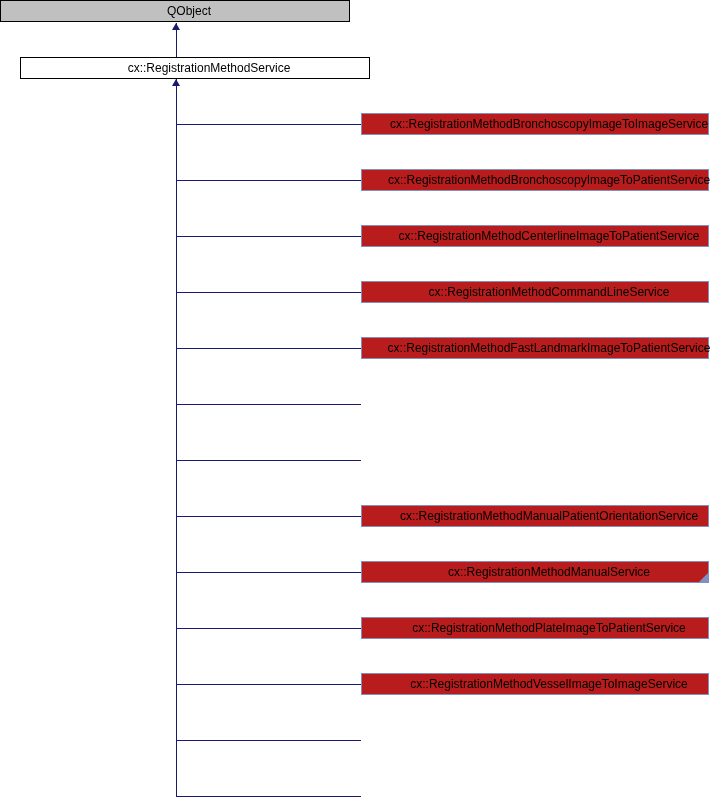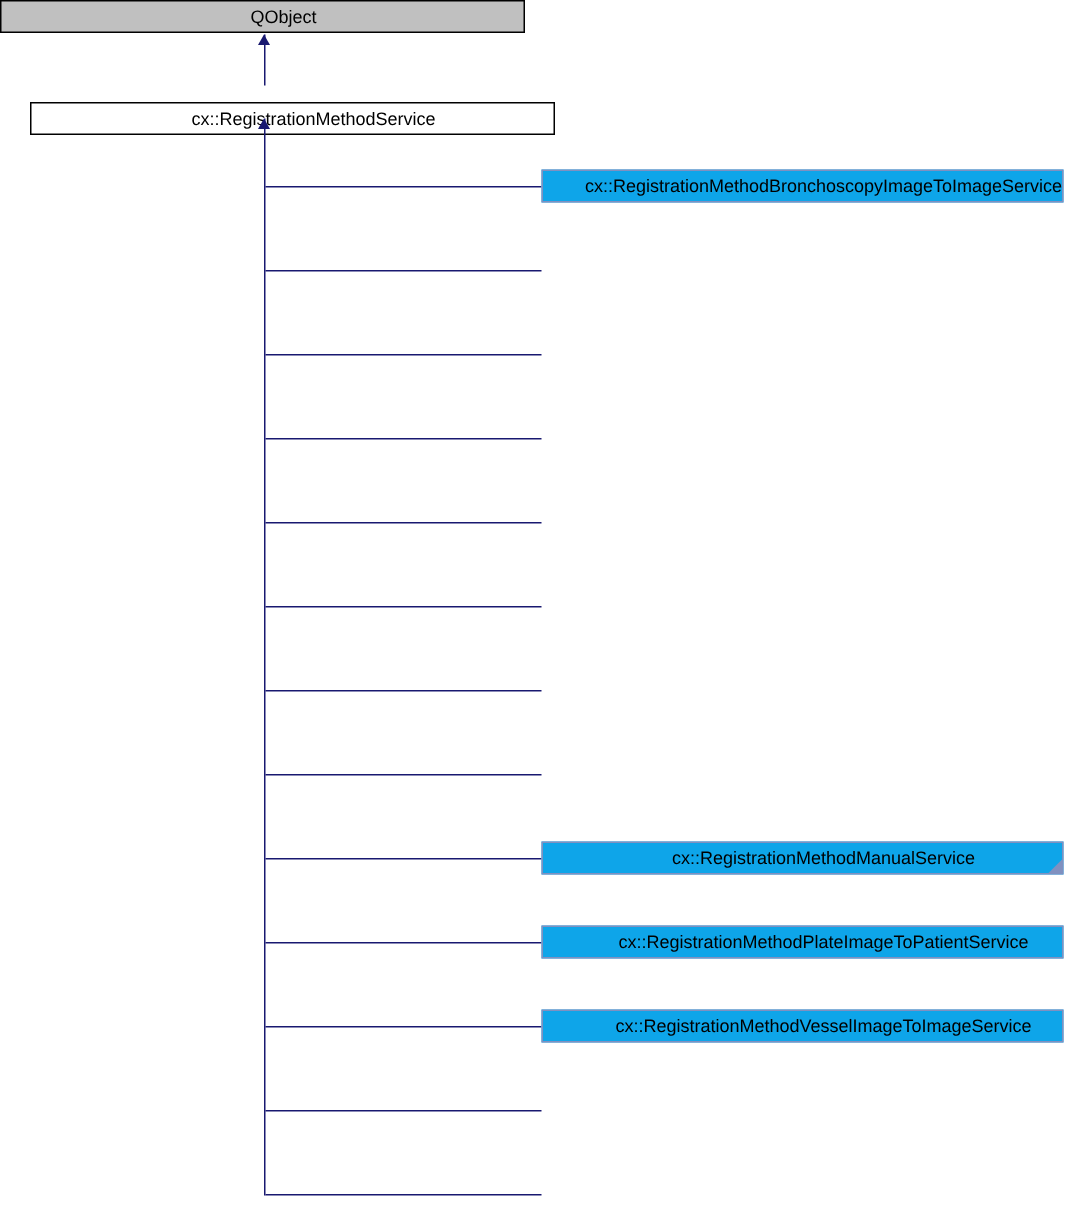--- a/index.html
+++ b/index.html
@@ -30,30 +30,30 @@
   }
   .root-node {
     left: 0;
     top: 0;
     width: 350px;
     background: #C0C0C0;
     border: 1px solid #000000;
   }
   .base-node {
     left: 0;
-    top: 68px;
+    top: 57px;
     width: 350px;
     background: #FFFFFF;
     border: 1px solid #000000;
     margin-left: 20px;
   }
   .child-node {
     left: 361px;
     width: 348px;
-    background: #0ea5e9;
+    background: #b91c1c;
     border: 1px solid #8090C0;
     top: calc(113px + var(--i) * 56px);
   }
   
   .vline {
     position: absolute;
     width: 1px;
     background: #191970;
   }
   .edge-root-stem {
@@ -132,20 +132,35 @@
   <div class="hline" style="--i:7"></div>
   <div class="hline" style="--i:8"></div>
   <div class="hline" style="--i:9"></div>
   <div class="hline" style="--i:10"></div>
   <div class="hline" style="--i:11"></div>
   <div class="hline" style="--i:12"></div>
 
   <div class="node child-node" style="--i:0">
     <span class="label">cx::RegistrationMethodBronchoscopyImageToImageService</span>
   </div>
+  <div class="node child-node" style="--i:1">
+    <span class="label">cx::RegistrationMethodBronchoscopyImageToPatientService</span>
+  </div>
+  <div class="node child-node" style="--i:2">
+    <span class="label">cx::RegistrationMethodCenterlineImageToPatientService</span>
+  </div>
+  <div class="node child-node" style="--i:3">
+    <span class="label">cx::RegistrationMethodCommandLineService</span>
+  </div>
+  <div class="node child-node" style="--i:4">
+    <span class="label">cx::RegistrationMethodFastLandmarkImageToPatientService</span>
+  </div>
+  <div class="node child-node" style="--i:7">
+    <span class="label">cx::RegistrationMethodManualPatientOrientationService</span>
+  </div>
   <div class="node child-node" style="--i:9">
     <span class="label">cx::RegistrationMethodPlateImageToPatientService</span>
   </div>
   <div class="node child-node" style="--i:8">
     <span class="label">cx::RegistrationMethodManualService</span>
     <span class="truncation-marker"></span>
   </div>
   <div class="node child-node" style="--i:10">
     <span class="label">cx::RegistrationMethodVesselImageToImageService</span>
   </div>

